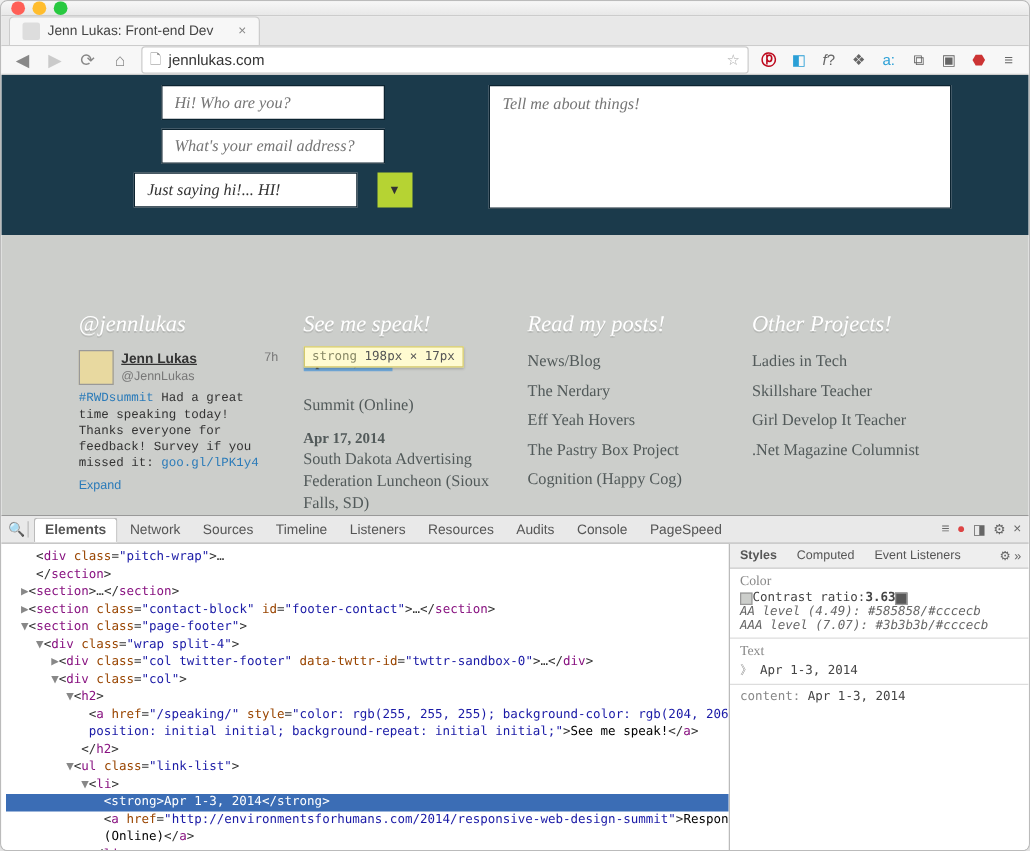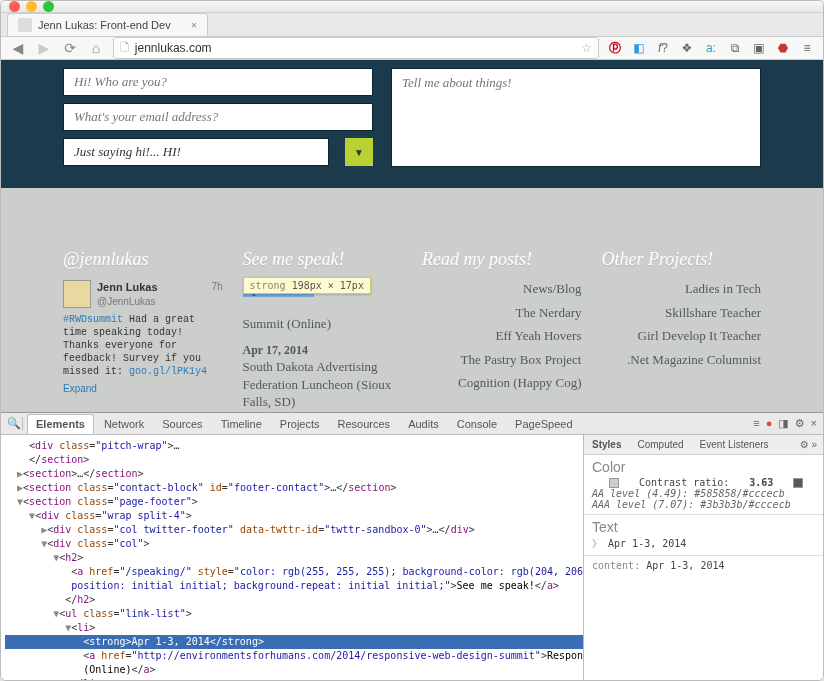--- a/index.html
+++ b/index.html
@@ -23,49 +23,49 @@
 .navbtn { width: 18px; height: 18px; color: #888; display: flex; align-items: center; justify-content: center; font-size: 14px; }
 .urlbox { flex: 1; height: 22px; border: 1px solid #ccc; border-radius: 3px; background: #fff; display: flex; align-items: center; padding: 0 6px; font-size: 12px; color: #333; gap: 6px; }
 .urlbox .doc { color: #888; font-size: 11px; }
 .exticons { display: flex; gap: 8px; align-items: center; }
 .exticons span { width: 16px; height: 16px; display: flex; align-items: center; justify-content: center; font-size: 12px; color: #666; }
 
 
 .page { flex: 0 0 352px; display: flex; flex-direction: column; overflow: hidden; }
 .form-section { background: #1b3a4b; padding: 8px 62px 18px; }
 .form-row { display: flex; gap: 18px; }
-.left-col { flex: 0 0 310px; display: flex; flex-direction: column; gap: 7px; }
+.left-col { flex: 0 0 310px; display: flex; flex-direction: column; gap: 7px; align-items: center; }
 .txtinput { height: 28px; border: 1px solid #0c2330; background: #fff; padding: 0 10px; font-family: Georgia, serif; font-style: italic; font-size: 13px; color: #aaa; }
 .txtinput.dark { color: #333; }
 .select-wrap { display: flex; gap: 16px; }
 .select-wrap .txtinput { flex: 1; }
 .select-arrow { width: 28px; background: #b6d333; display: flex; align-items: center; justify-content: center; color: #333; font-size: 10px; }
 .right-col { flex: 1; }
 .textarea { width: 100%; height: 99px; border: 1px solid #0c2330; background: #fff; padding: 6px 10px; font-family: Georgia, serif; font-style: italic; font-size: 13px; color: #aaa; resize: none; }
 .submit-row { display: flex; justify-content: flex-end; margin-top: 10px; }
 .submit { background: #b6d333; border: none; padding: 10px 22px; font-family: Georgia, serif; font-size: 16px; color: #1b3a4b; }
 
 .footer-section { background: #cccecb; padding: 16px 62px 20px; flex: 1; font-family: Georgia, serif; color: #525a5a; }
 .footer-cols { display: flex; gap: 20px; }
 .fcol { flex: 1; margin-top: 45px; }
 .fcol h2 { font-style: italic; font-weight: normal; font-size: 18px; color: #fff; margin-bottom: 10px; text-shadow: 0 1px 0 rgba(0,0,0,0.1); }
 .tweet { font-size: 11px; line-height: 1.4; }
 .tweet-head { display: flex; gap: 6px; align-items: flex-start; margin-bottom: 4px; }
 .avatar { width: 28px; height: 28px; background: #e8d9a0; border: 1px solid #999; }
-.tweet-name { font-weight: bold; color: #333; font-family: Arial, sans-serif; font-size: 11px; }
+.tweet-name { font-weight: bold; color: #333; font-family: Arial, sans-serif; font-size: 11px; text-decoration: underline; }
 .tweet-handle { color: #777; font-size: 10px; font-family: Arial, sans-serif; }
 .tweet-time { margin-left: auto; color: #777; font-size: 10px; font-family: Arial,sans-serif; }
 .tweet-body { font-family: Liberation Mono, monospace; font-size: 10px; color: #333; line-height: 1.3; }
 .tweet-body a { color: #2b7bb9; text-decoration: none; }
 .tweet-expand { color: #2b7bb9; font-family: Arial,sans-serif; font-size: 10px; margin-top: 4px; display: inline-block; }
 .link-list { list-style: none; font-size: 13px; }
 .link-list li { margin-bottom: 8px; line-height: 1.35; }
 .link-list strong { display: inline-block; font-size: 12px; color: #525a5a; }
 .link-list a { color: #525a5a; text-decoration: none; }
-.link-list.simple li { margin-bottom: 6px; text-align: right; }
+.link-list.simple li { margin-bottom: 6px; }
 .inspect-hl { background: #6fa7d8; color: #fff; padding: 0 1px; }
 .inspect-tooltip { position: absolute; background: #fffbd1; border: 1px solid #d4c96a; padding: 2px 6px; font-family: Menlo, monospace; font-size: 10px; color: #333; box-shadow: 0 1px 2px rgba(0,0,0,0.2); }
 .inspect-tooltip .tag { color: #886; }
 .inspect-tooltip .dim { color: #555; }
 
 
 .devtools { flex: 1; border-top: 1px solid #999; display: flex; flex-direction: column; font-family: "Lucida Grande", Arial, sans-serif; font-size: 11px; background: #fff; }
 .dt-tabs { height: 22px; background: #e9e9e9; border-bottom: 1px solid #bbb; display: flex; align-items: center; padding: 0 6px; gap: 2px; }
 .dt-mag { width: 16px; text-align: center; color: #555; border-right: 1px solid #bbb; padding-right: 4px; margin-right: 2px; }
 .dt-tab { padding: 3px 8px; color: #555; cursor: default; }
@@ -80,23 +80,23 @@
 .dt-dom .av { color: #1a1aa6; }
 .dt-dom .txt { color: #000; }
 .dt-dom .sel { background: #3b6db5; color: #fff; display: inline-block; width: 100%; }
 .dt-dom .sel .tg, .dt-dom .sel .txt { color: #fff; }
 .dt-side { width: 240px; border-left: 1px solid #bbb; display: flex; flex-direction: column; background: #fff; }
 .side-tabs { height: 20px; background: #eee; border-bottom: 1px solid #ccc; display: flex; align-items: center; font-size: 10px; }
 .side-tab { padding: 2px 8px; color: #555; }
 .side-tab.active { font-weight: bold; }
 .side-gear { margin-left: auto; padding: 0 6px; color: #666; }
 .side-section { padding: 4px 8px; font-size: 10px; color: #444; border-bottom: 1px solid #ddd; }
-.side-section .hdr { color: #888; font-size: 14px; margin-bottom: 2px; }
+.side-section .hdr { color: #888; font-size: 11px; margin-bottom: 2px; font-family: Liberation Serif, serif; }
 .side-section .mono { font-family: Menlo, monospace; }
-.contrast-row { display: flex; align-items: center; gap: 20px; margin-left: 17px; }
+.contrast-row { display: flex; align-items: center; gap: 0; }
 .sw { width: 10px; height: 10px; border: 1px solid #999; display: inline-block; }
 </style>
 </head>
 <body>
 
 <div class="browser-window">
 
   <div class="titlebar">
     <div class="traffic">
       <span class="r"></span>
@@ -215,21 +215,21 @@
     </div>
   </div>
 
   <div class="devtools">
     <div class="dt-tabs">
       <span class="dt-mag">🔍</span>
       <span class="dt-tab active">Elements</span>
       <span class="dt-tab">Network</span>
       <span class="dt-tab">Sources</span>
       <span class="dt-tab">Timeline</span>
-      <span class="dt-tab">Projects</span>
+      <span class="dt-tab">Listeners</span>
       <span class="dt-tab">Resources</span>
       <span class="dt-tab">Audits</span>
       <span class="dt-tab">Console</span>
       <span class="dt-tab">PageSpeed</span>
       <div class="dt-right-icons">
         <span>≡</span>
         <span style="color:#d44">●</span>
         <span>◨</span>
         <span>⚙</span>
         <span>×</span>

